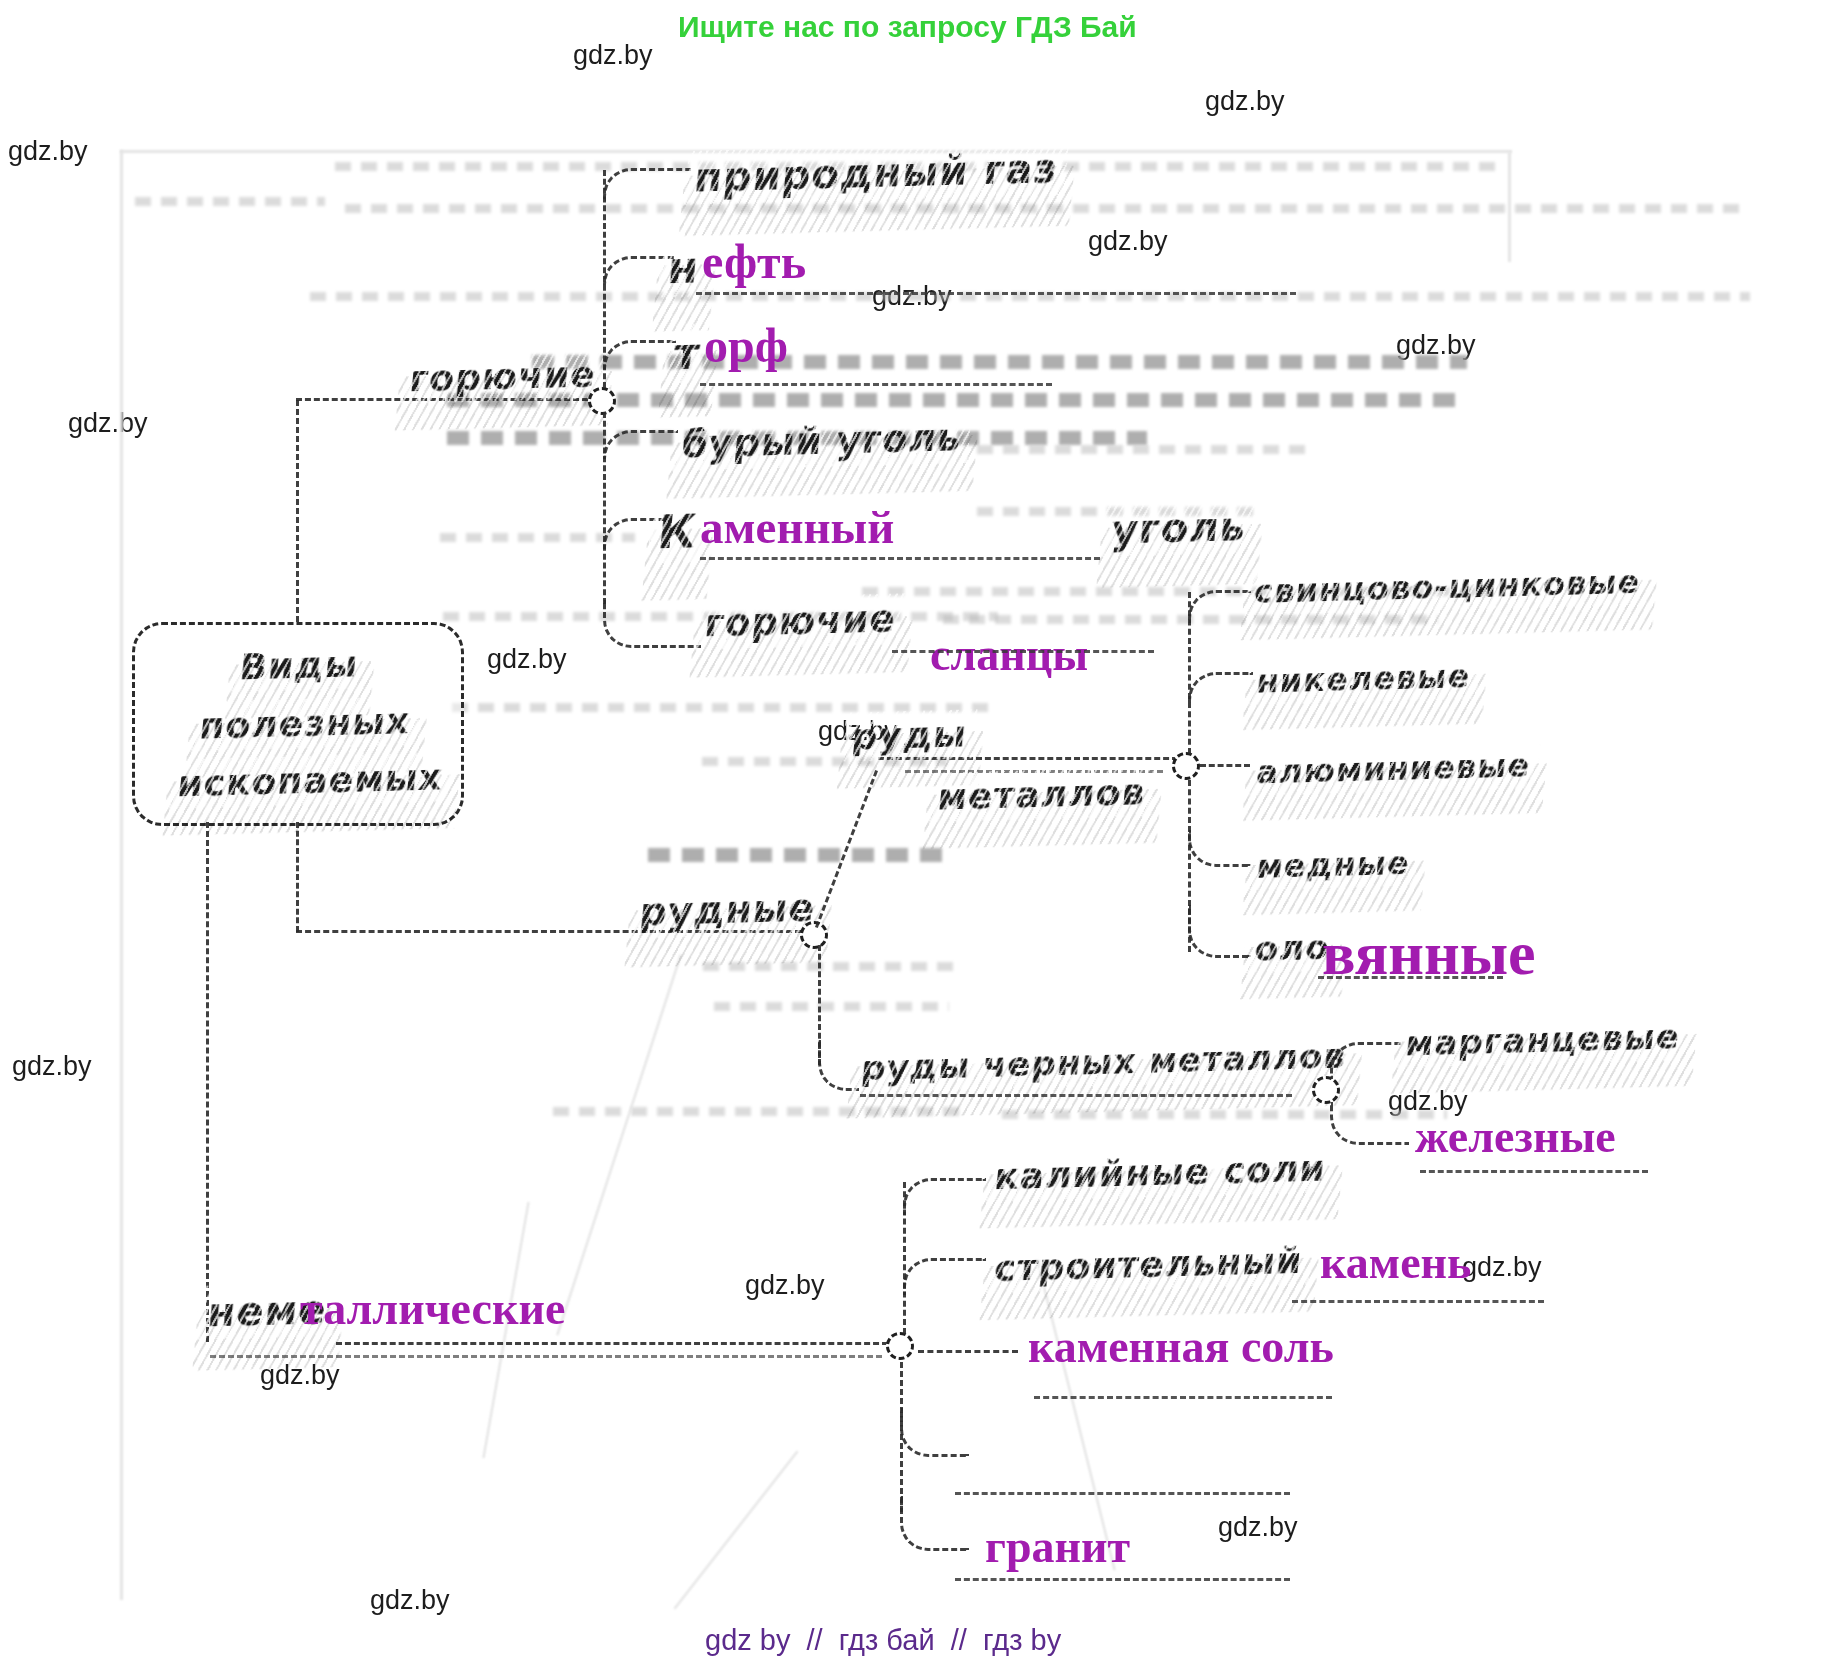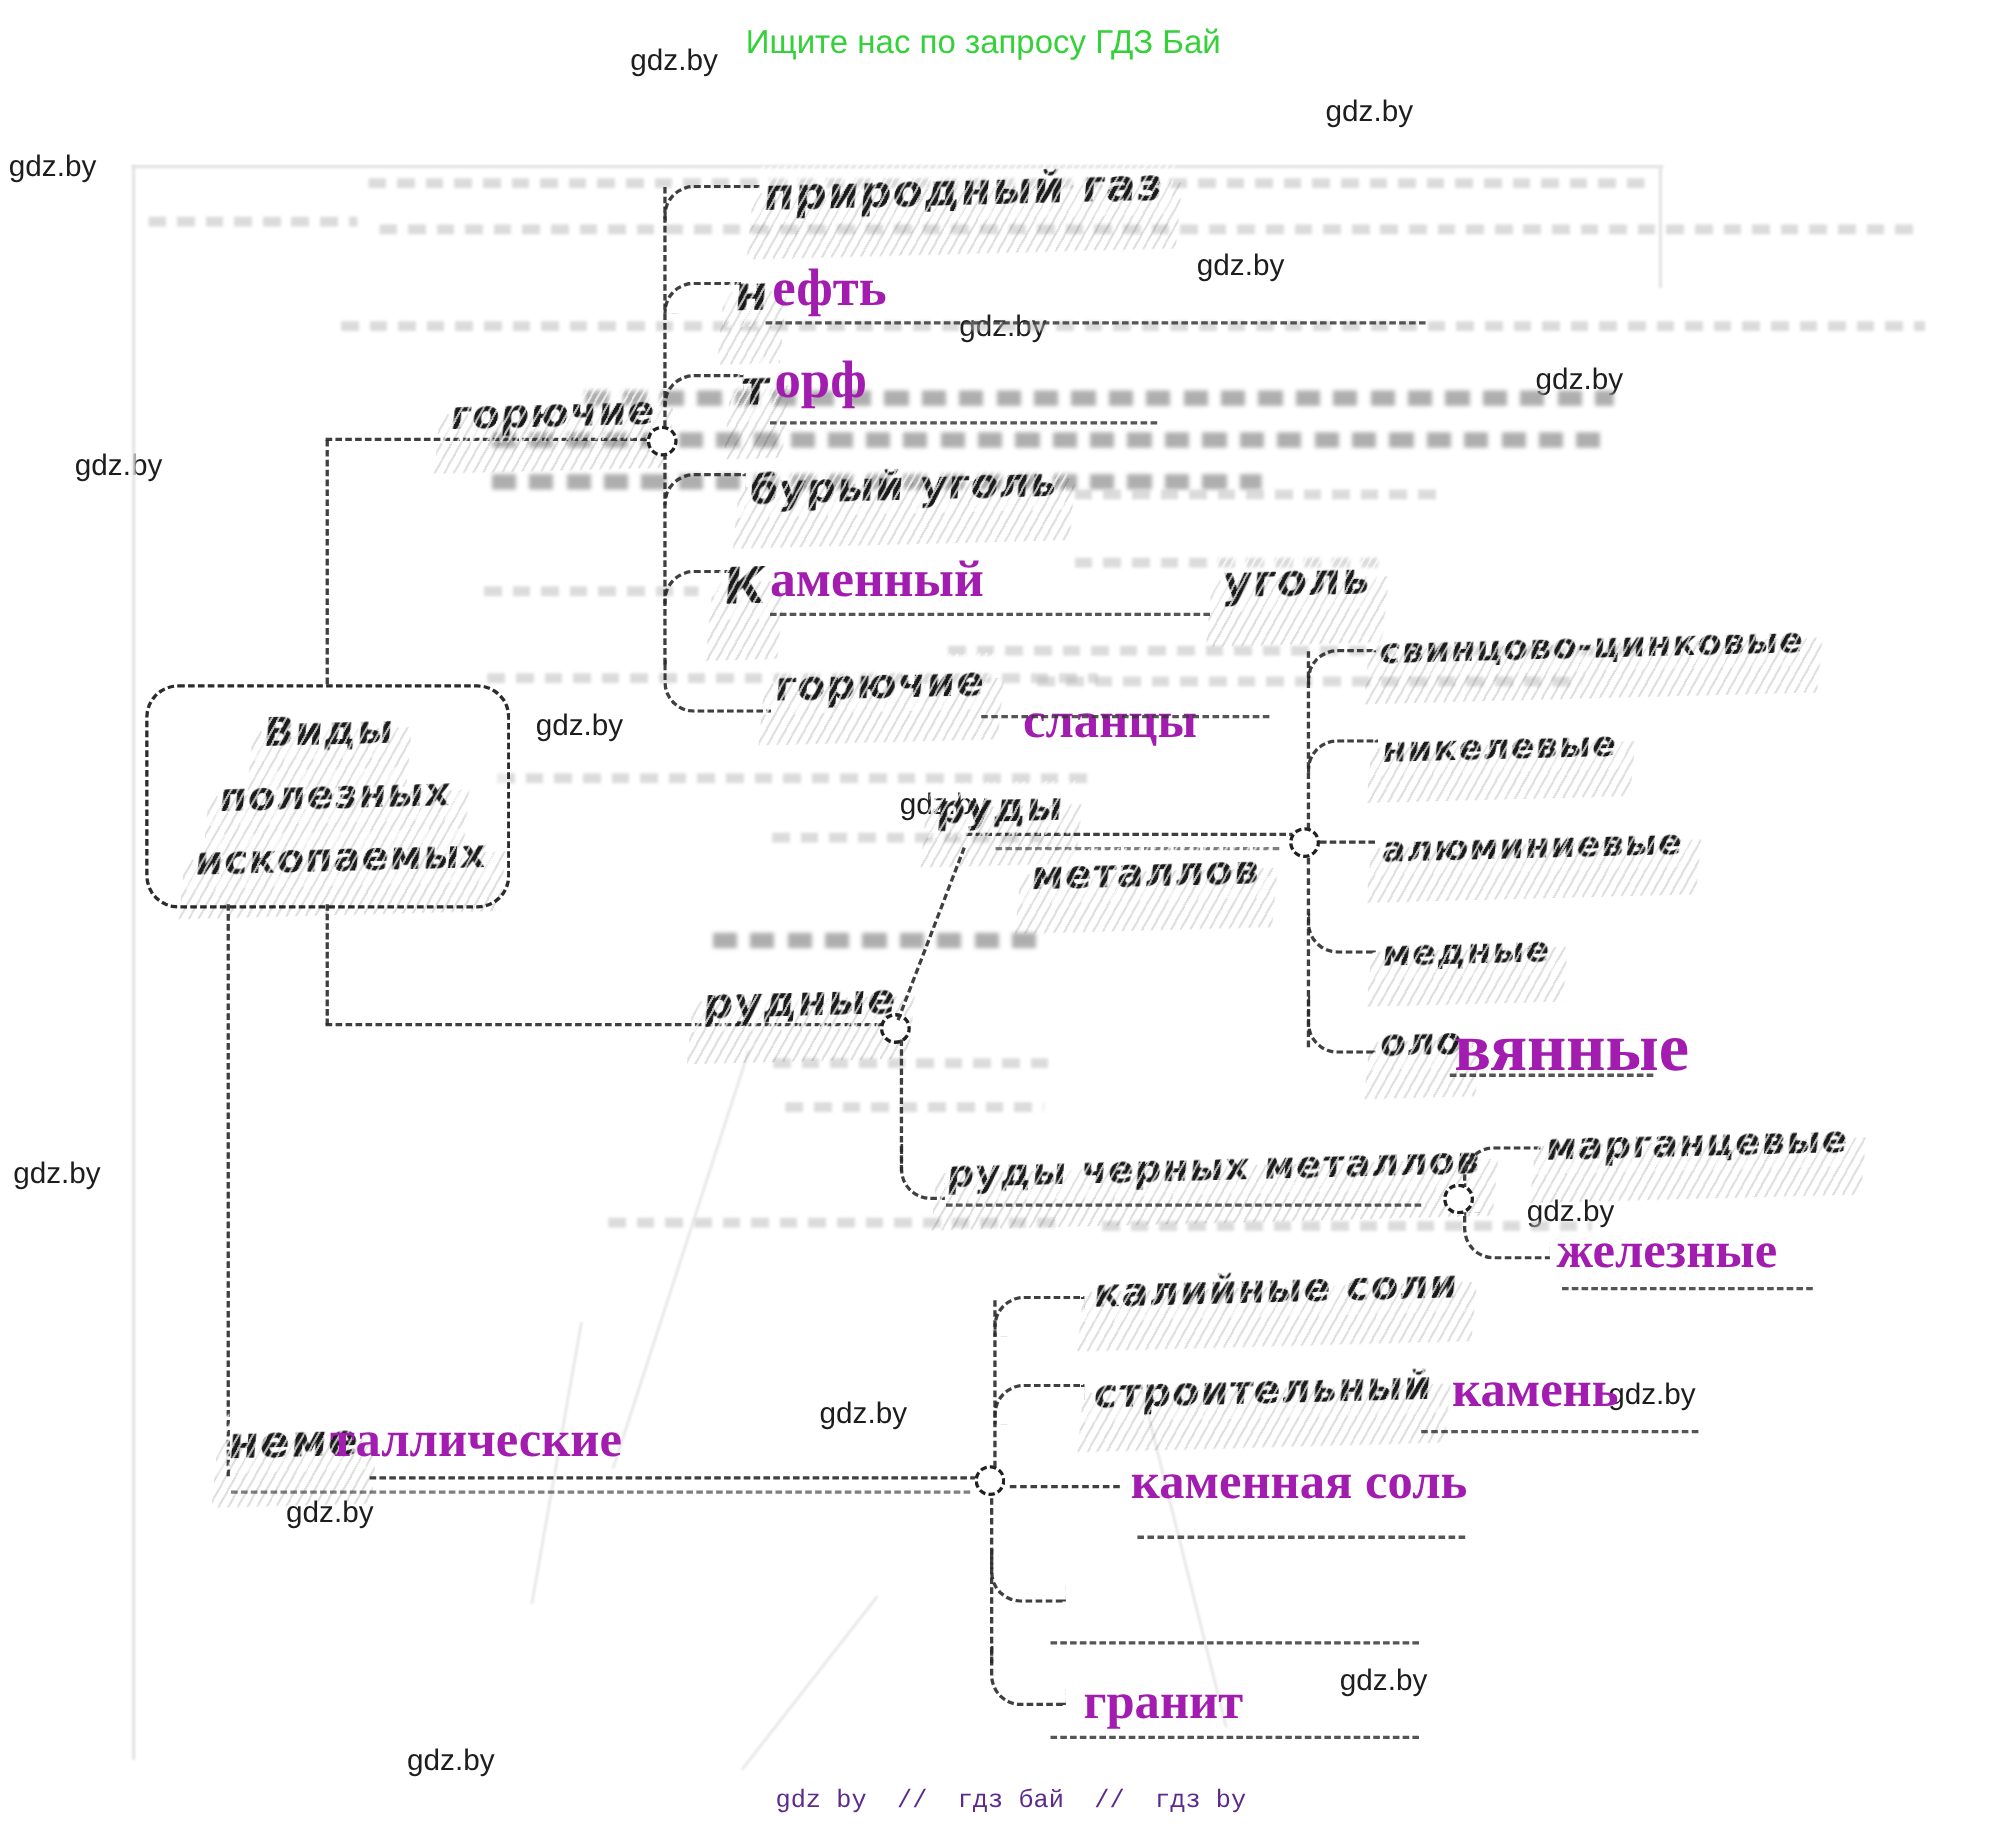--- a/index.html
+++ b/index.html
@@ -1,23 +1,23 @@
 <!DOCTYPE html>
 <html><head>
 <meta charset="utf-8">
 <style>
   html,body { margin:0; padding:0; background:#fff; }
   #stage {
     position:relative; width:1822px; height:1663px; background:#ffffff;
     overflow:hidden; font-family:"Liberation Sans",sans-serif;
   }
-  .promo { position:absolute; font-family:"Liberation Sans",sans-serif; font-size:30px; font-weight:400; white-space:nowrap;margin-top:12px; }
+  .promo { position:absolute; font-family:"Liberation Sans",sans-serif; font-size:30px; font-weight:700; white-space:nowrap; }
   .title { position:absolute; font-family:"Liberation Serif",serif; font-weight:700; font-size:46px; color:#0d0d0d; white-space:nowrap; }
   .wm { position:absolute; font-family:"Liberation Sans",sans-serif; font-size:27px; color:#1d1d1d; white-space:nowrap; }
-  .footer { position:absolute; font-family:Liberation Mono, monospace; font-size:23px; white-space:pre; }
+  .footer { position:absolute; font-family:Liberation Sans, sans-serif; font-size:29px; white-space:pre; }
 
   
   .hand {
     position:absolute; white-space:nowrap;
     font-family:"DejaVu Sans",sans-serif; font-weight:700;
     color:#1b1b1b; letter-spacing:1px;
     transform:skewX(-7deg) rotate(-1.5deg);
     filter:blur(0.6px);
   }
   .hand::before {

